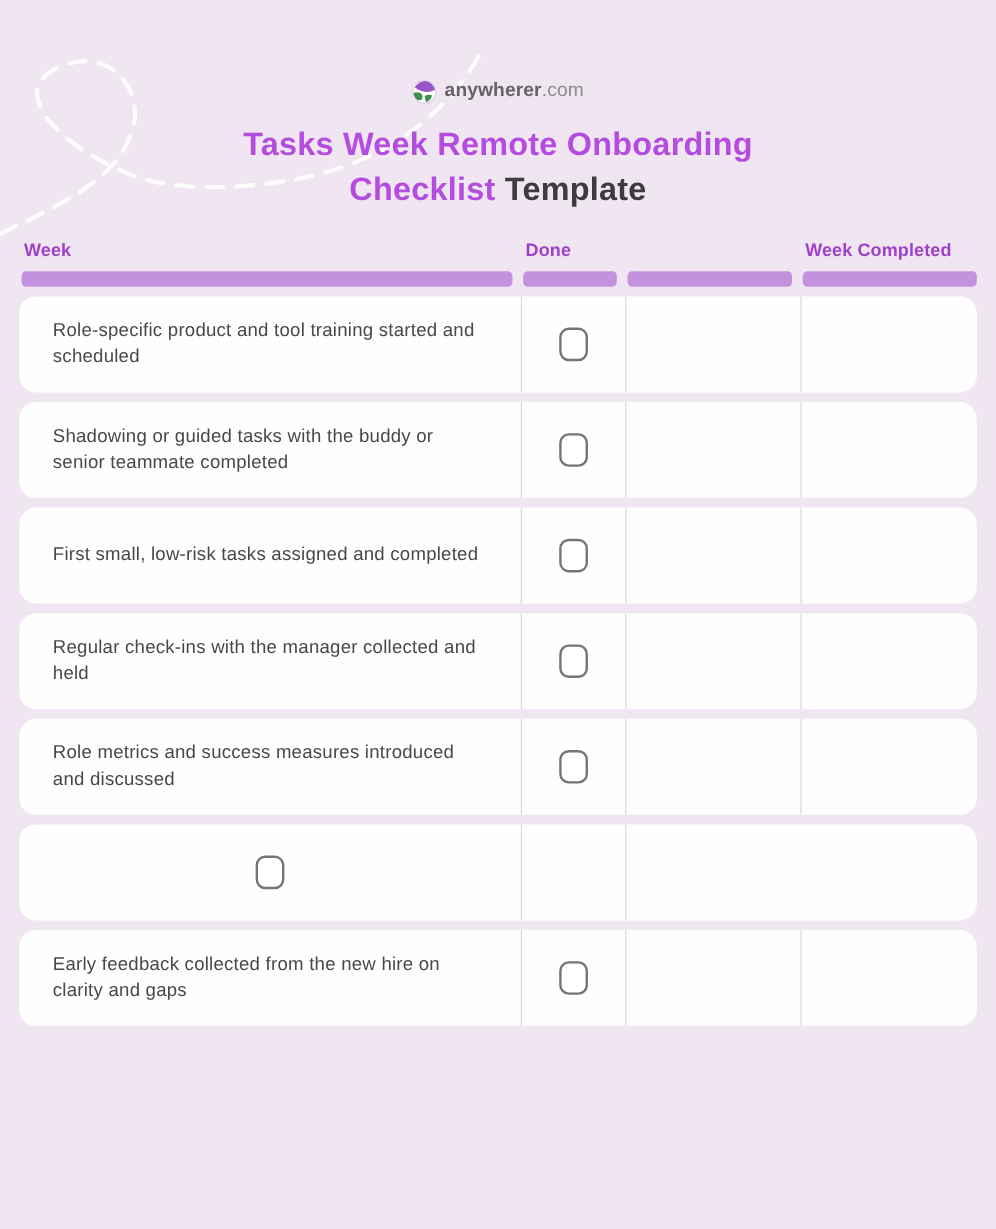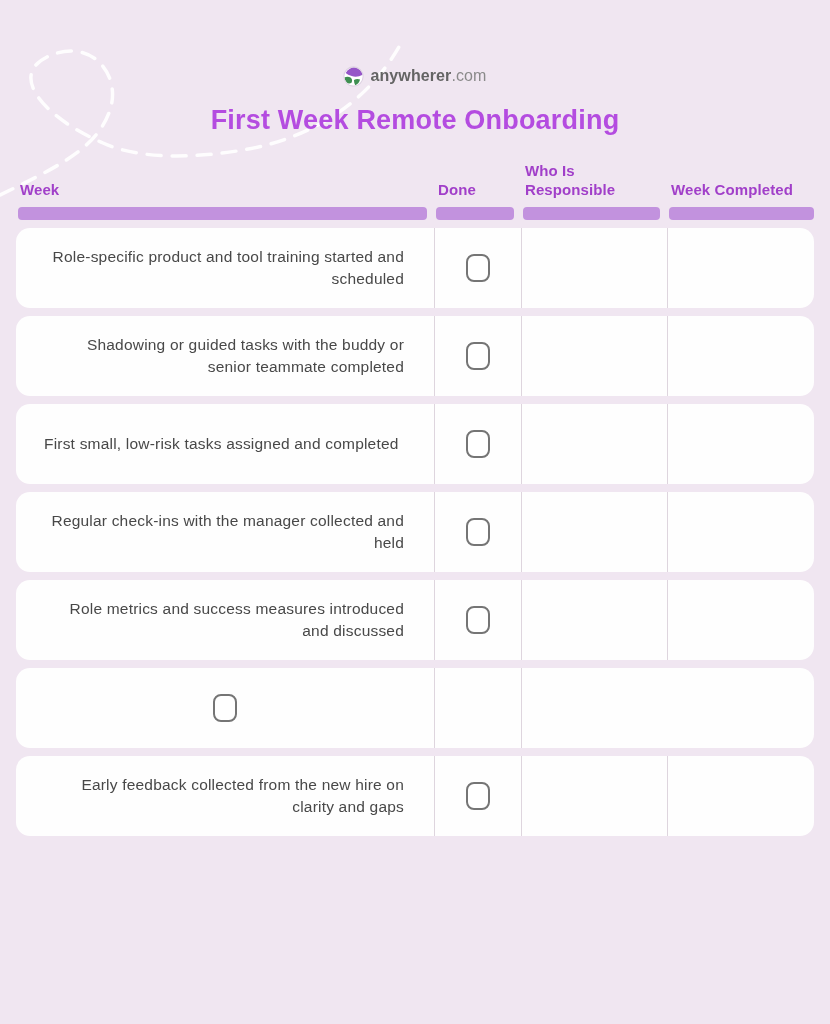--- a/index.html
+++ b/index.html
@@ -89,21 +89,20 @@
     display: flex;
     align-items: center;
   }
   .cell + .cell { border-left: 1px solid #ded5de; }
   .task-cell { padding: 10px 30px 10px 28px; }
   .task-text {
     font-size: 15.5px;
     line-height: 22px;
     color: #484848;
     letter-spacing: 0.2px;
-    text-align: right;
   }
   .done-cell { justify-content: center; }
   .checkbox {
     width: 24px;
     height: 28px;
     border: 2px solid #757575;
     border-radius: 8px;
     background: #ffffff;
     display: inline-block;
   }
@@ -132,36 +131,36 @@
       <circle cx="12" cy="12" r="11" fill="#ffffff"></circle>
       <path d="M3 8 Q7 1.5 14 1.5 Q21 4 22.5 10 Q16 13.5 10 11.5 Q5.5 10 3 8 Z" fill="#9656c8"></path>
       <path d="M1.5 13 Q6 11.5 9 13.5 Q11.5 16 9.5 19.5 Q6 21 4 18.5 Q2 16 1.5 13 Z" fill="#3f8f51"></path>
       <path d="M12.5 16 Q16 14 19.5 15.5 Q18.5 20 14 22 Q12.5 19 12.5 16 Z" fill="#3f8f51"></path>
       <circle cx="12" cy="12" r="11" fill="none" stroke="#ddd2e2" stroke-width="1.2"></circle>
     </svg>
     <span class="logo-text"><span class="logo-name">anywherer</span><span class="logo-tld">.com</span></span>
   </div>
 
   <h1 class="title">
-    <div class="hl">First Week Remote Onboarding</div>
+    <div class="hl">Tasks Week Remote Onboarding</div>
+    <div><span class="hl">Checklist</span><span> </span><span>Template</span></div>
   </h1>
 
   <div class="table-wrap">
 
     <div class="grid4 table-head">
       <div class="head-cell">
         <div class="head-label">Week</div>
         <div class="head-bar"></div>
       </div>
       <div class="head-cell">
         <div class="head-label">Done</div>
         <div class="head-bar"></div>
       </div>
       <div class="head-cell">
-        <div class="head-label">Who Is Responsible</div>
         <div class="head-bar"></div>
       </div>
       <div class="head-cell">
         <div class="head-label">Week Completed</div>
         <div class="head-bar"></div>
       </div>
     </div>
 
     <div class="rows">
 

